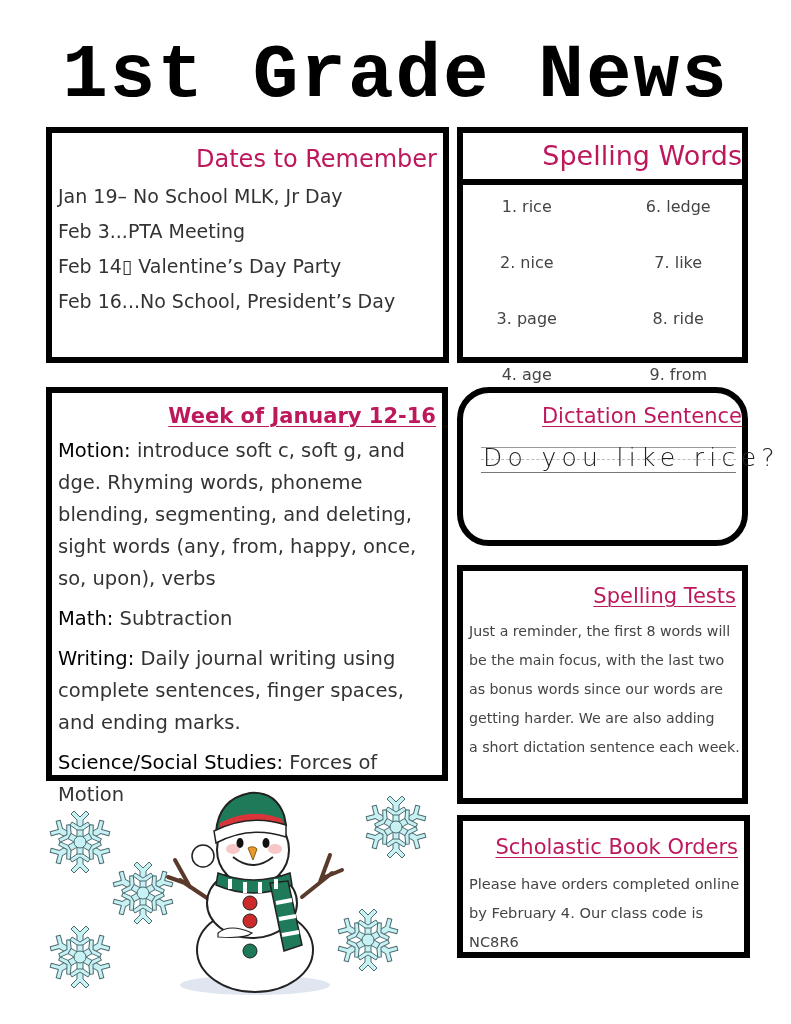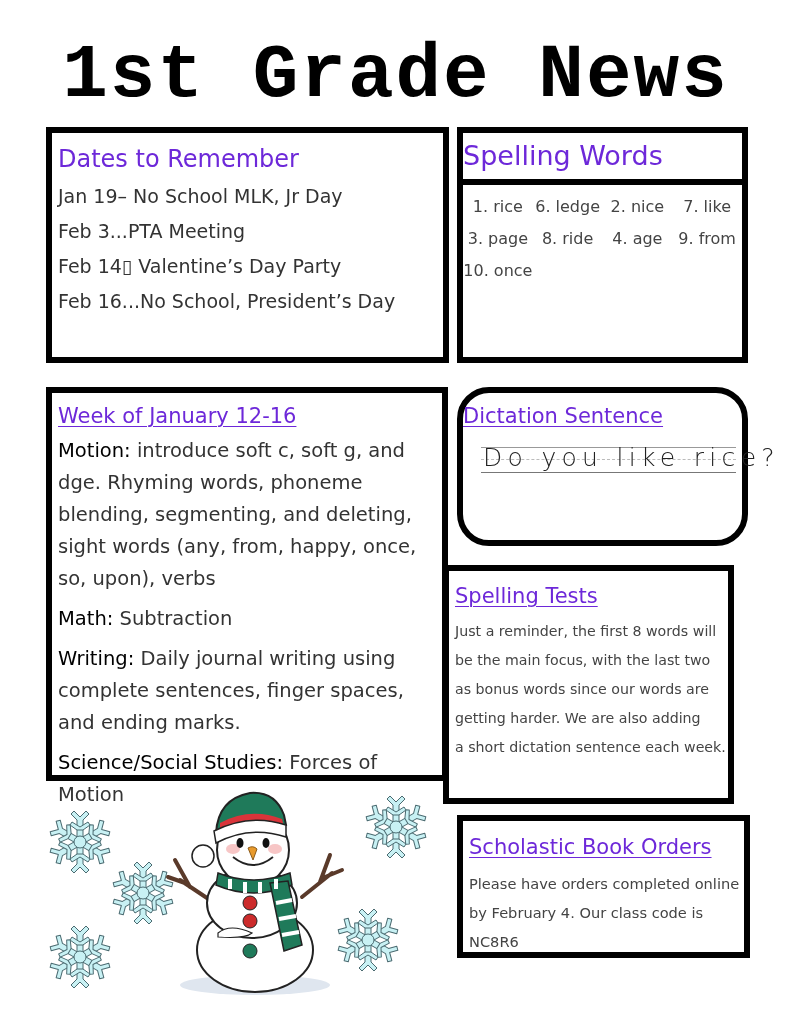--- a/index.html
+++ b/index.html
@@ -4,54 +4,54 @@
 <style>
   html, body { margin: 0; padding: 0; background: #ffffff; }
   body { width: 791px; height: 1024px; position: relative; overflow: hidden;
          font-family: "DejaVu Sans", sans-serif; color: #2a2a2a; }
   .title {
     position: absolute; left: 0; top: 30px; width: 791px; text-align: center;
     font-family: Liberation Mono, monospace; font-weight: bold; font-size: 76px;
     letter-spacing: 2px; color: #000; line-height: 92px;
   }
   .box { position: absolute; border: 6px solid #000; box-sizing: border-box; background: #fff; }
-  .box-title { text-align: left; color: #6d28d9; }
+  .box-title { text-align: right; color: #be185d; }
   .u { text-decoration: underline; text-underline-offset: 3px; text-decoration-thickness: 1px; }
 
   
   #dates { left: 46px; top: 127px; width: 403px; height: 236px; padding: 8px 6px; }
   #dates .box-title { font-size: 24px; line-height: 36px; margin-bottom: 2px; }
   #dates .row { font-size: 19px; line-height: 35px; color: #333; white-space: nowrap; }
 
   
   #spell-head { left: 457px; top: 127px; width: 291px; height: 58px; }
   #spell-head .box-title { font-size: 27px; line-height: 46px; }
   #spell-body { left: 457px; top: 179px; width: 291px; height: 184px; padding: 6px 0; }
-  #spell-body .grid { display: grid; grid-template-columns: 1fr 1fr 1fr 1fr; grid-auto-rows: 32px; }
+  #spell-body .grid { display: grid; grid-template-columns: 1fr 1fr; grid-auto-rows: 32px; gap: 24px; }
   #spell-body .word { font-size: 16px; color: #444; text-align: center; line-height: 32px; white-space: nowrap; }
 
   
   #week { left: 46px; top: 387px; width: 402px; height: 394px; padding: 6px 6px; }
-  #week .box-title { font-size: 21px; line-height: 34px; margin-bottom: 2px; }
+  #week .box-title { font-size: 21px; line-height: 34px; margin-bottom: 2px; font-weight: bold; }
   #week p { margin: 0 0 8px 0; font-size: 19.5px; line-height: 32px; color: #333; }
   #week .lbl { color: #000; }
 
   
   #dictation { left: 457px; top: 387px; width: 291px; height: 159px; padding: 6px 0; border-radius: 32px; }
   #dictation .box-title { font-size: 21px; line-height: 34px; }
   .hw { position: absolute; left: 18px; top: 54px; width: 255px; height: 28px; }
   .hw .line { position: absolute; left: 0; right: 0; height: 0; }
   .hw .l-top { top: 0; border-top: 1px solid #999; }
   .hw .l-mid { top: 12px; border-top: 1px dashed #bbb; }
   .hw .l-base { top: 25px; border-top: 1px solid #777; }
   .hw .txt { position: absolute; left: 2px; top: -4px; font-size: 25px; letter-spacing: 5.3px;
              color: #222; font-family: "DejaVu Sans", sans-serif; font-weight: 200; line-height: 30px; white-space: nowrap; }
 
   
-  #tests { left: 443px; top: 565px; width: 291px; height: 239px; padding: 8px 6px; }
+  #tests { left: 457px; top: 565px; width: 291px; height: 239px; padding: 8px 6px; }
   #tests .box-title { font-size: 21px; line-height: 34px; margin-bottom: 4px; }
   #tests .body { font-size: 14.2px; line-height: 29px; color: #444; white-space: nowrap; }
 
   
   #orders { left: 457px; top: 815px; width: 293px; height: 143px; padding: 8px 6px; }
   #orders .box-title { font-size: 21px; line-height: 36px; margin-bottom: 4px; }
   #orders .body { font-size: 14.6px; line-height: 29px; color: #444; white-space: nowrap; }
 
   .art { position: absolute; left: 40px; top: 785px; width: 400px; height: 230px; }
 </style>

